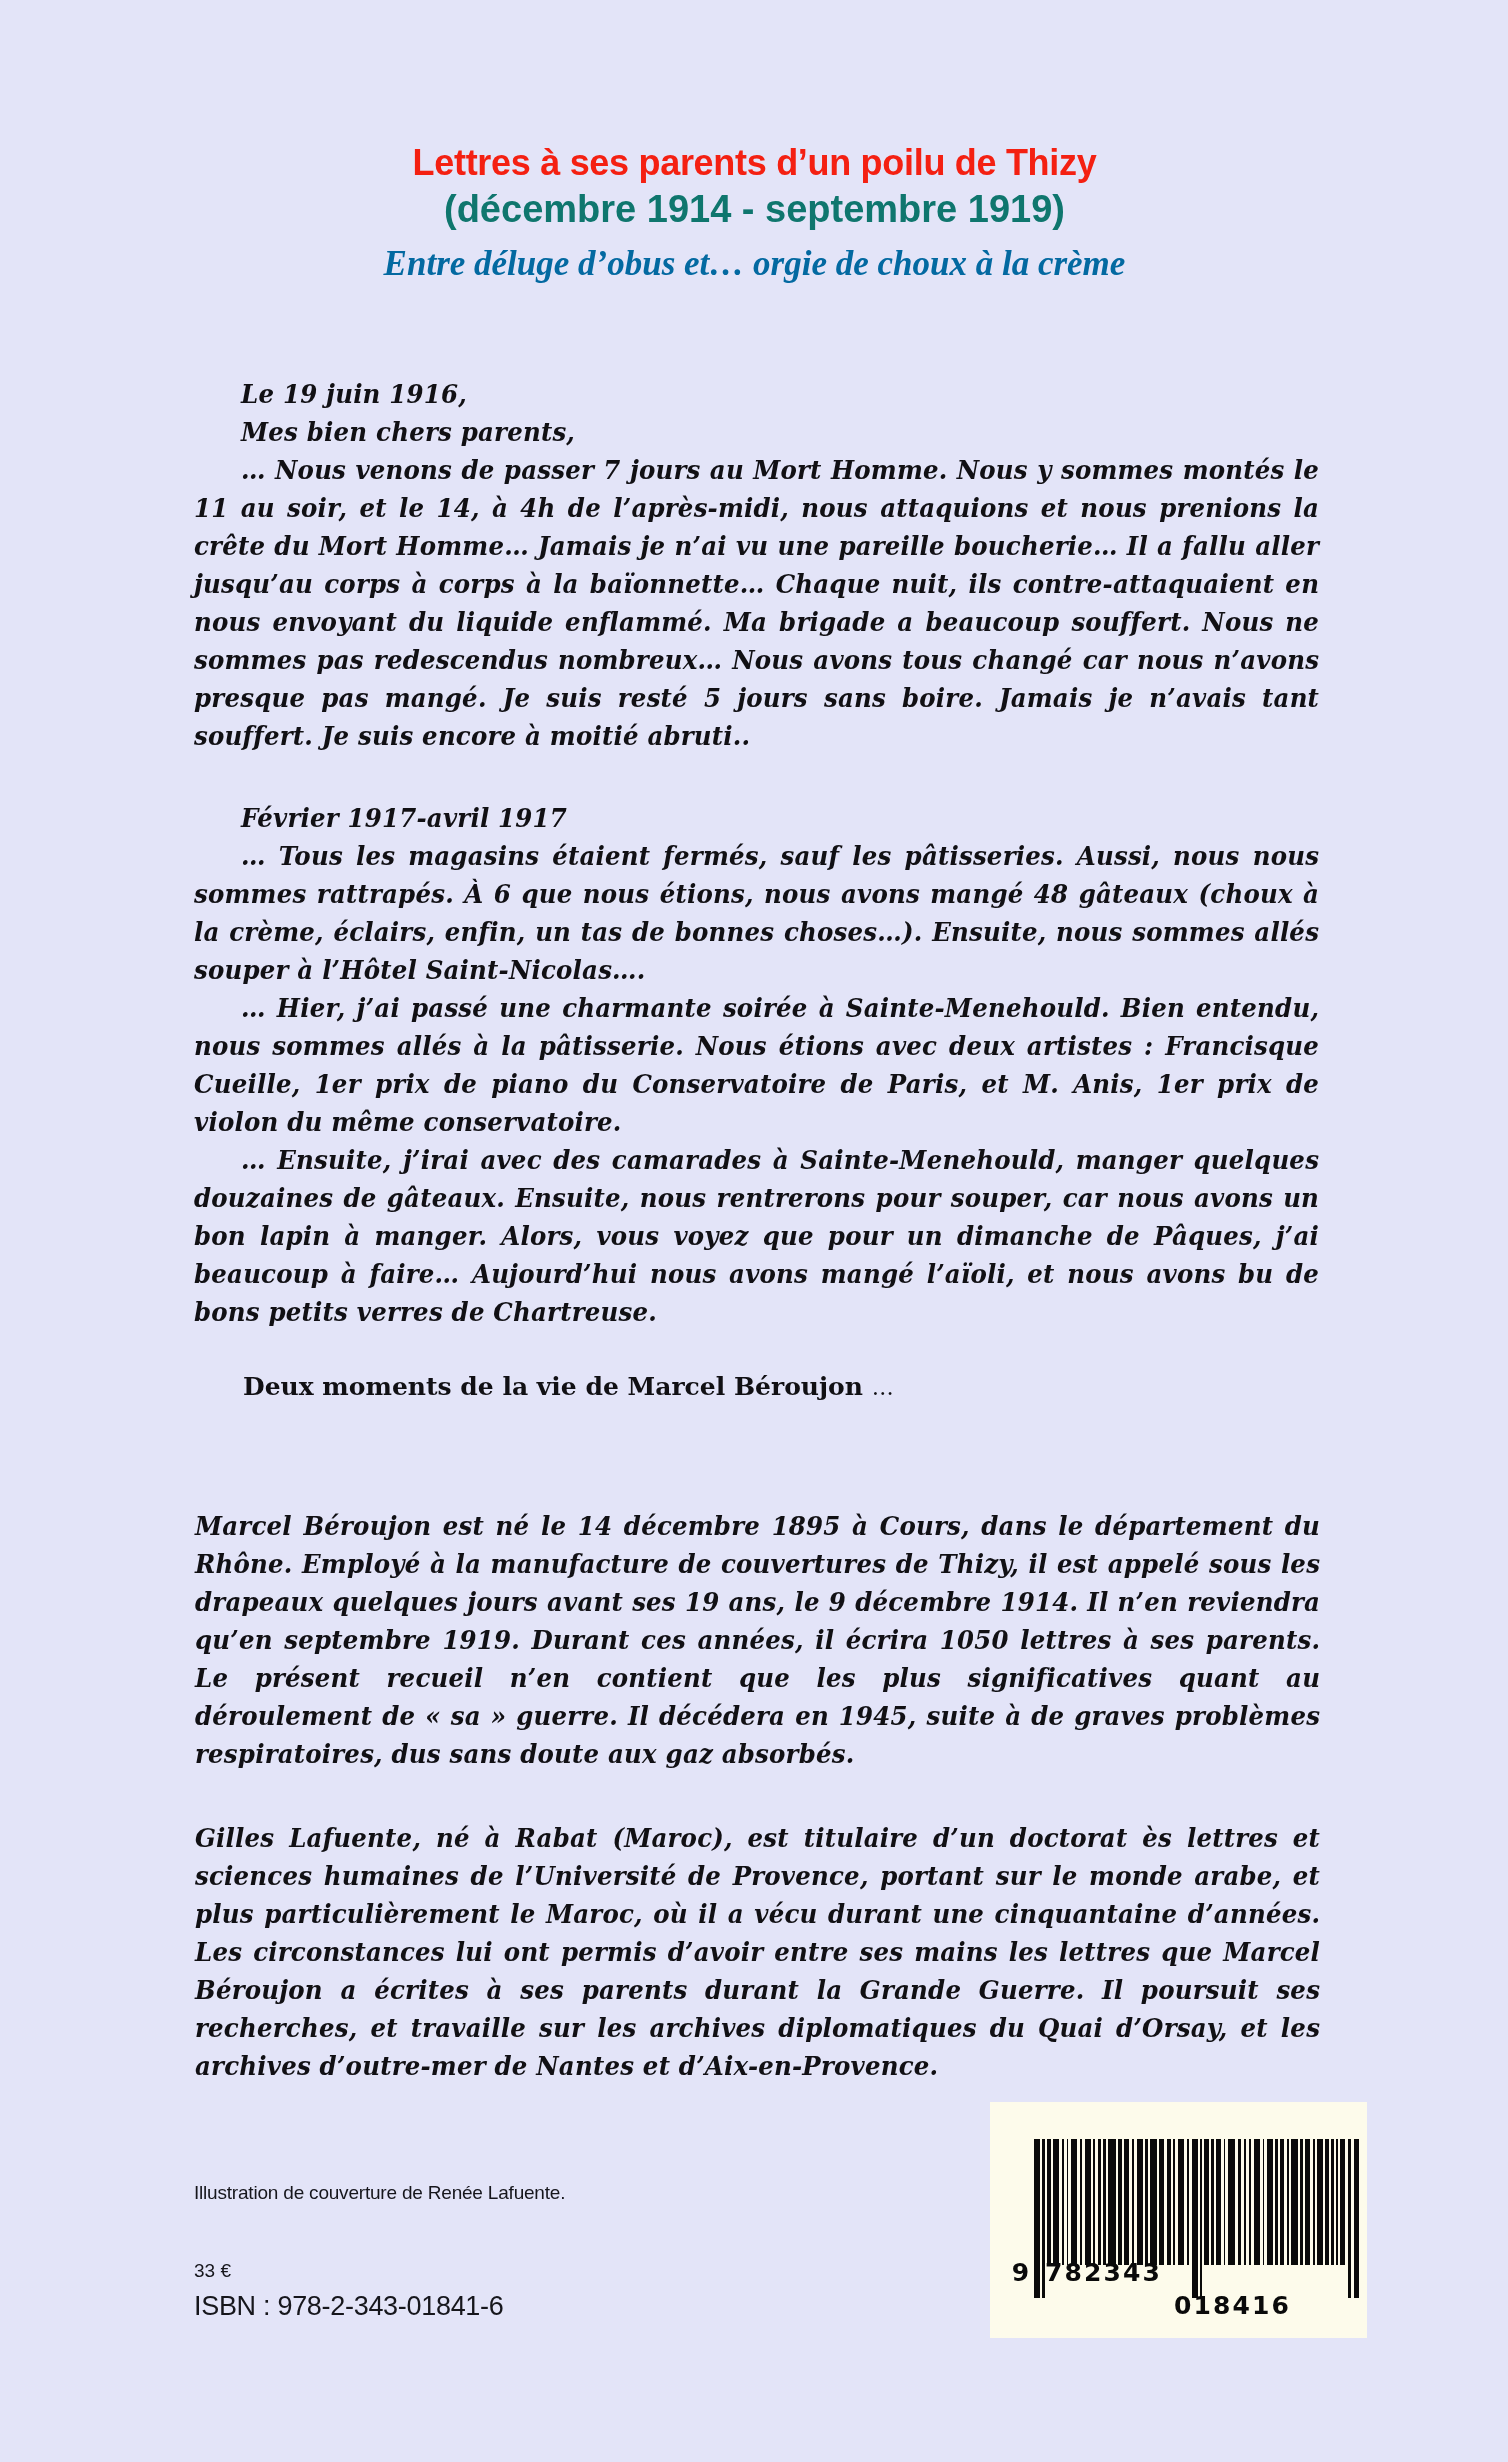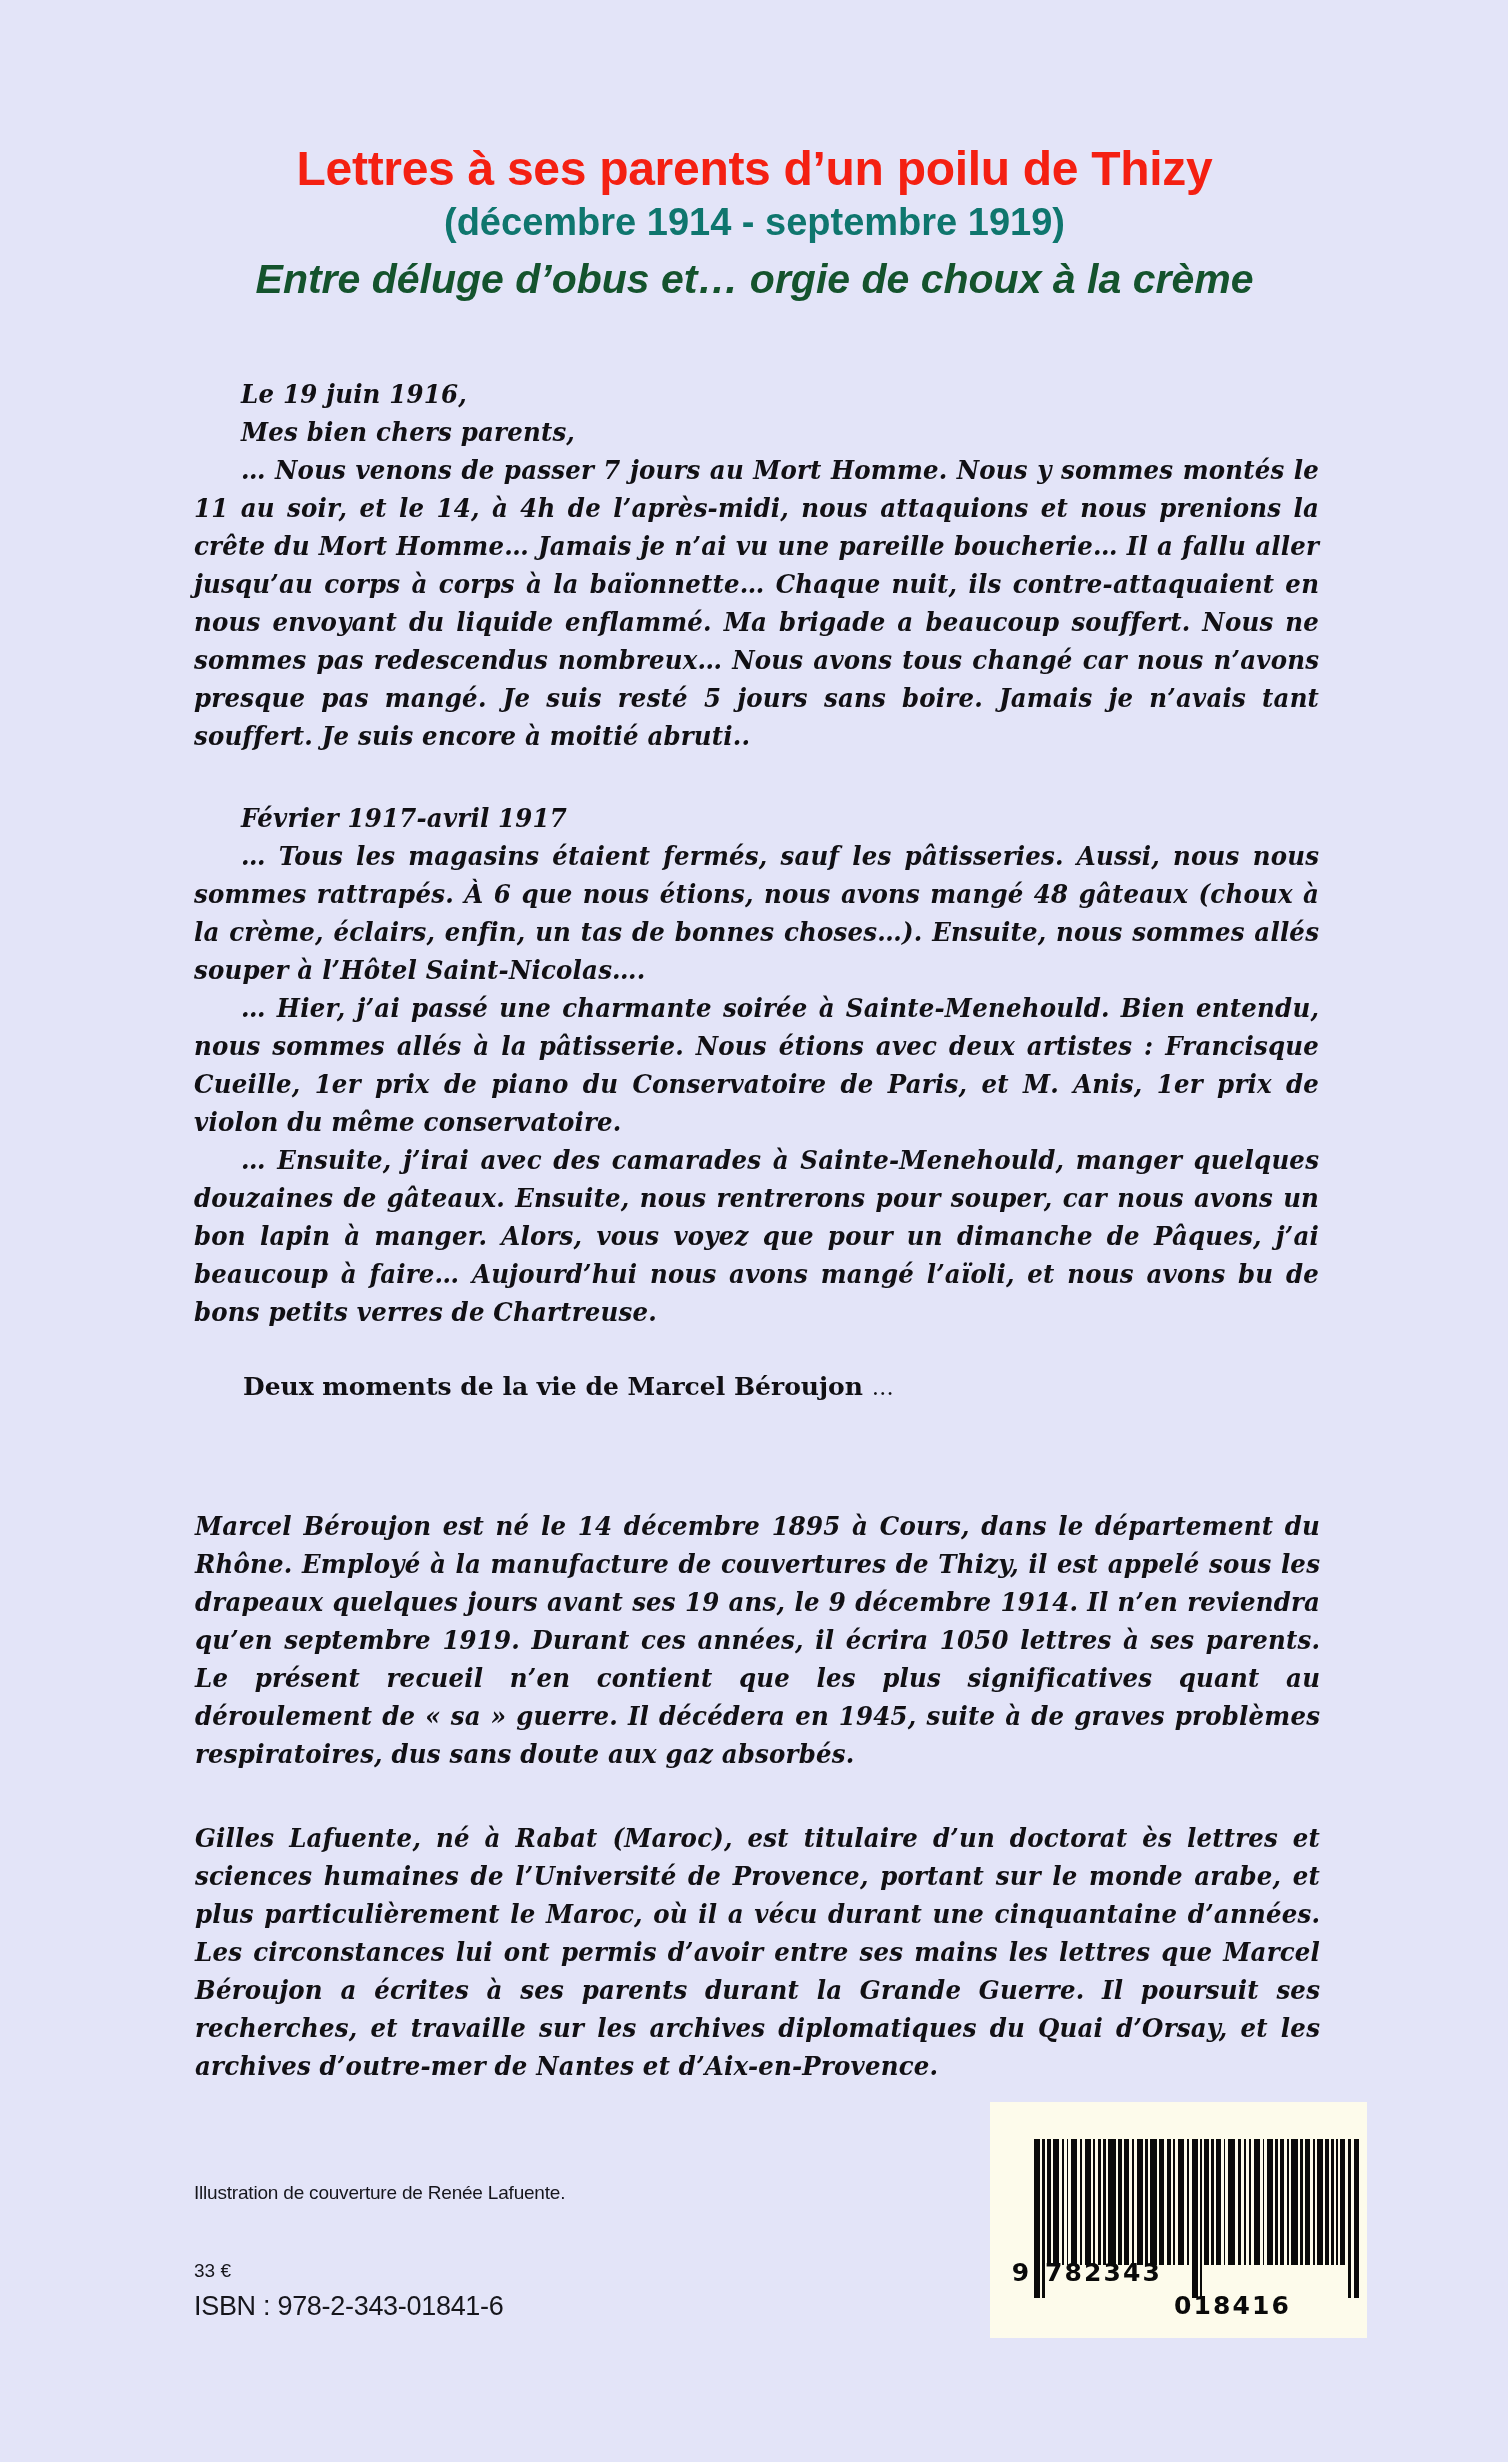--- a/index.html
+++ b/index.html
@@ -28,41 +28,41 @@
     position: absolute;
     left: 0;
     top: 144px;
     width: 1509px;
     text-align: center;
   }
   .main-title {
     color: #f42012;
     font-family: "Liberation Sans", sans-serif;
     font-weight: bold;
-    font-size: 48px;
+    font-size: 36px;
     line-height: 1.05;
     letter-spacing: -0.3px;
     margin: 0;
     white-space: nowrap;
   }
   .sub-title {
     color: #0f766e;
     font-family: "Liberation Sans", sans-serif;
     font-weight: bold;
     font-size: 38px;
     line-height: 1.12;
     margin: 6.7px 0 0 0;
     white-space: nowrap;
   }
   .tag-line {
-    color: #14532d;
-    font-family: Liberation Sans, sans-serif;
+    color: #0369a1;
+    font-family: Liberation Serif, serif;
     font-weight: bold;
     font-style: italic;
-    font-size: 41px;
+    font-size: 35px;
     line-height: 1.12;
     margin: 13.4px 0 0 0;
     white-space: nowrap;
   }
 
   
   .letters {
     position: absolute;
     left: 194px;
     top: 375px;

